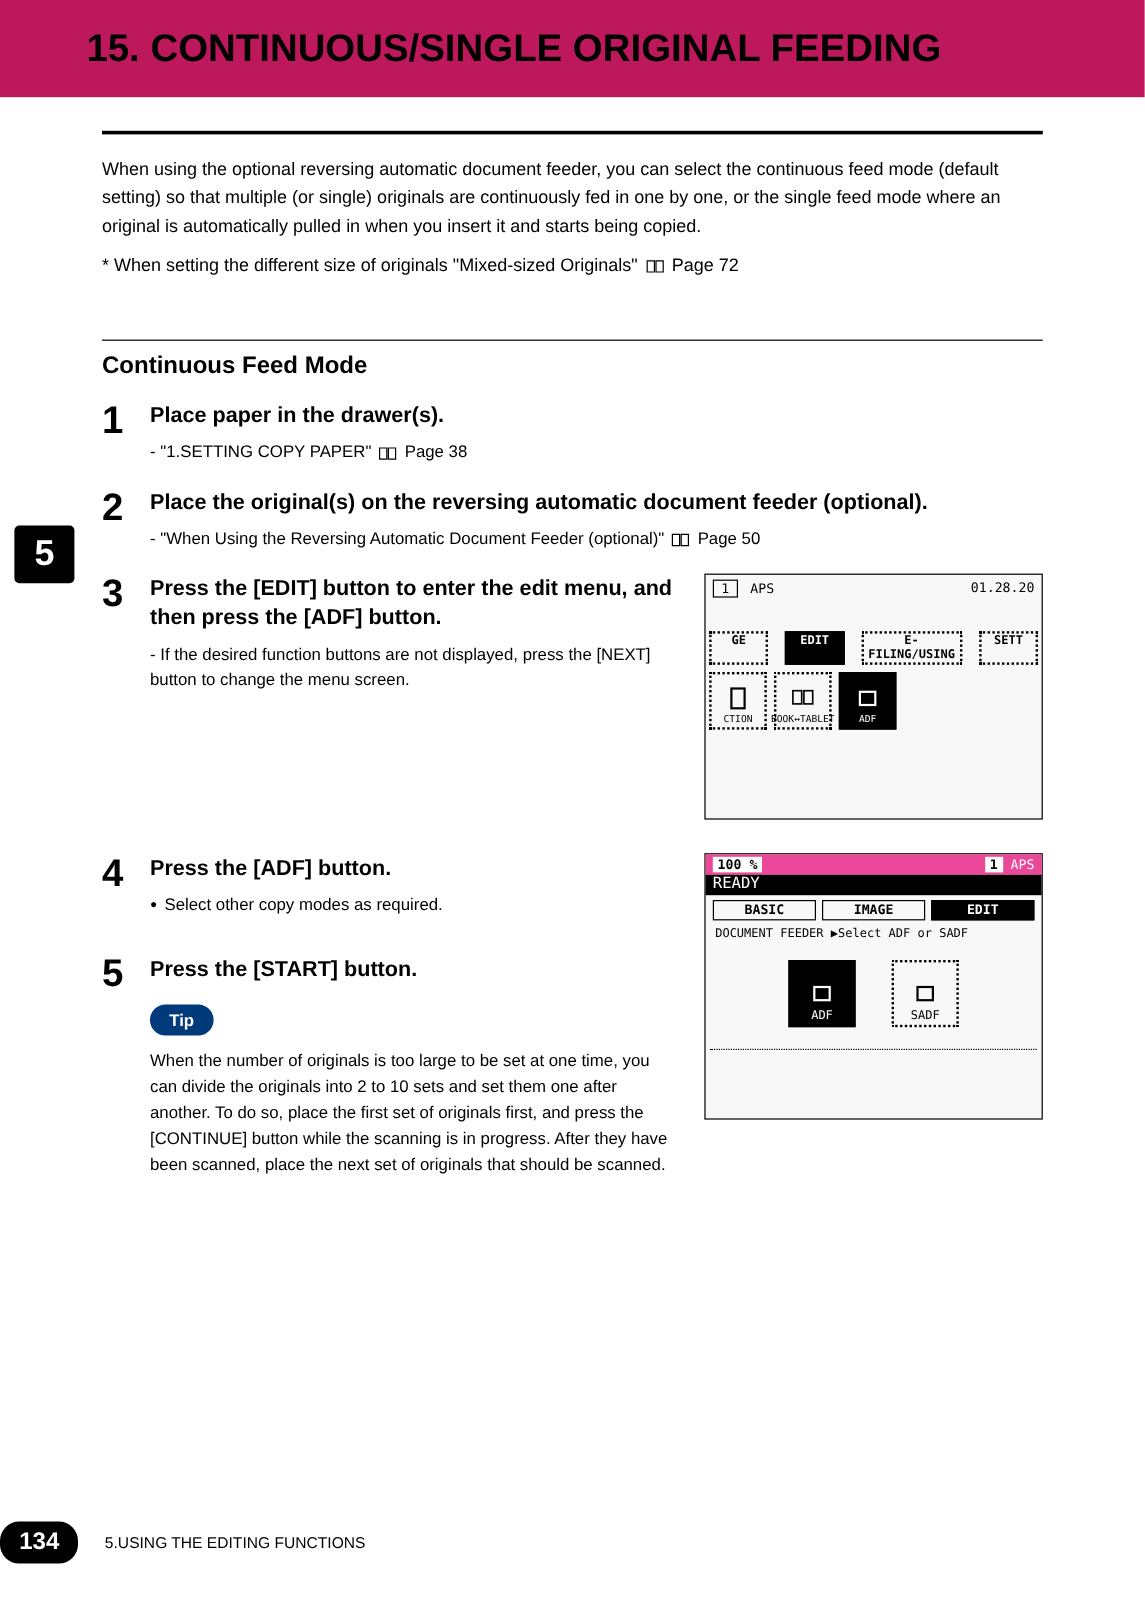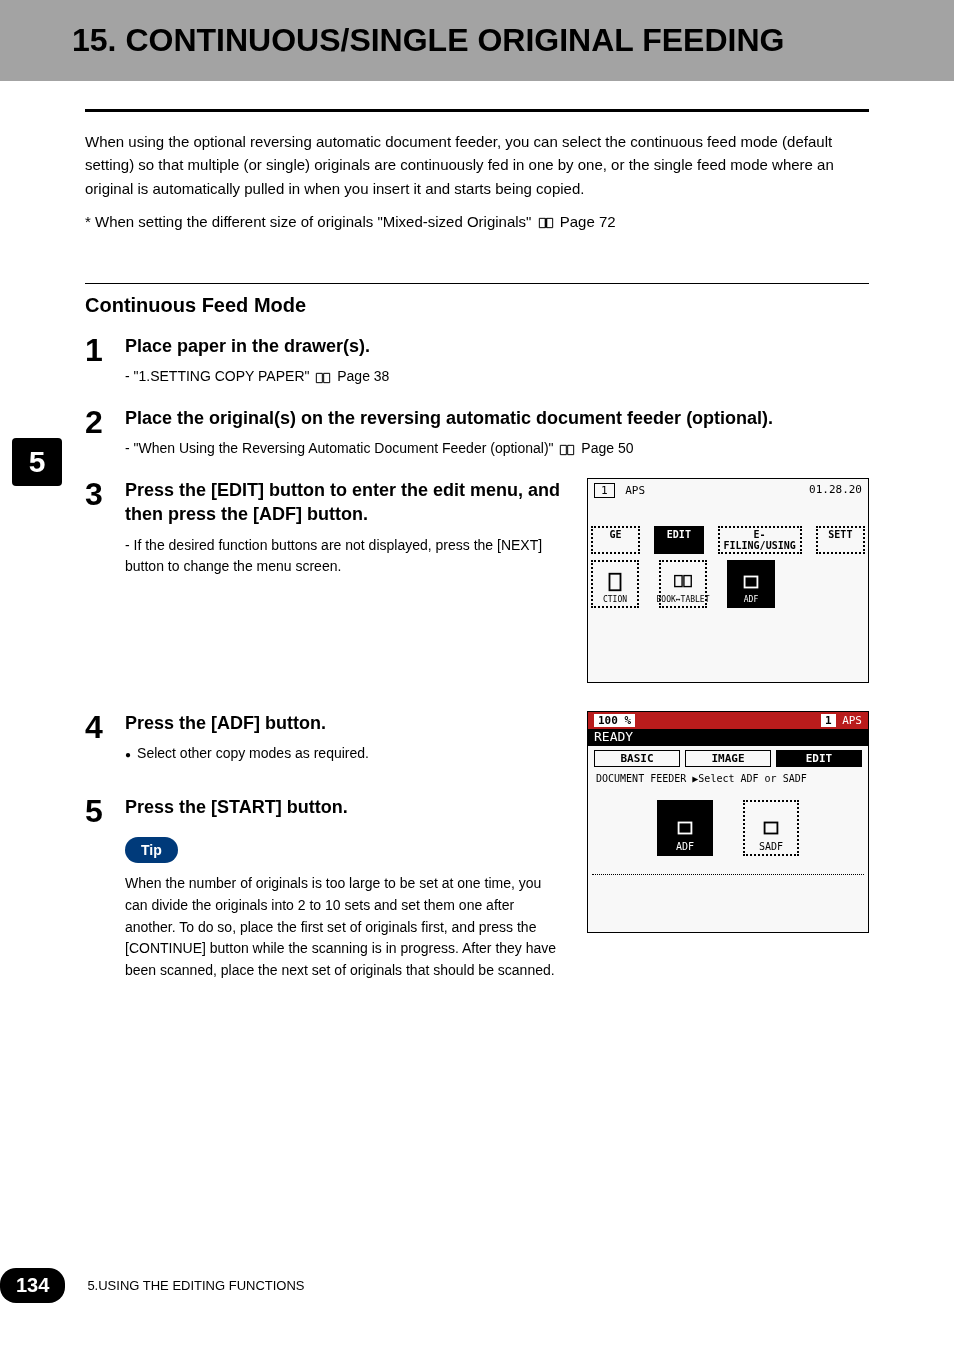--- a/index.html
+++ b/index.html
@@ -8,21 +8,21 @@
       box-sizing: border-box;
     }
     body {
       font-family: Arial, Helvetica, sans-serif;
       width: 954px;
       height: 1348px;
       background: #ffffff;
       position: relative;
     }
     .title-bar {
-      background: #a3a3a3;
+      background: #be185d;
       padding: 22px 0 22px 72px;
       margin-bottom: 28px;
     }
     .title-bar h1 {
       font-size: 32px;
       font-weight: bold;
       color: #000;
     }
     .content {
       padding: 0 85px 0 85px;
@@ -170,21 +170,21 @@
       text-align: center;
       flex: 1;
     }
     .scr1-tab.solid {
       border: 2px solid #000;
       background: #000;
       color: #fff;
     }
     .scr1-icons {
       display: flex;
-      gap: 20px;
+      gap: 6px;
       padding: 4px 3px;
     }
     .scr1-icon {
       border: 2px dotted #000;
       width: 48px;
       height: 48px;
       display: flex;
       flex-direction: column;
       align-items: center;
       justify-content: flex-end;
@@ -204,21 +204,21 @@
     }
     .screenshot2 {
       border: 1px solid #000;
       height: 222px;
       position: relative;
       background: #f8f8f8;
       font-family: monospace;
       font-size: 11px;
     }
     .scr2-header {
-      background: #b91c1c;
+      background: #ec4899;
       color: #fff;
       padding: 2px 6px;
       display: flex;
       justify-content: space-between;
       align-items: center;
     }
     .scr2-100 {
       background: #fff;
       color: #000;
       padding: 0 4px;

